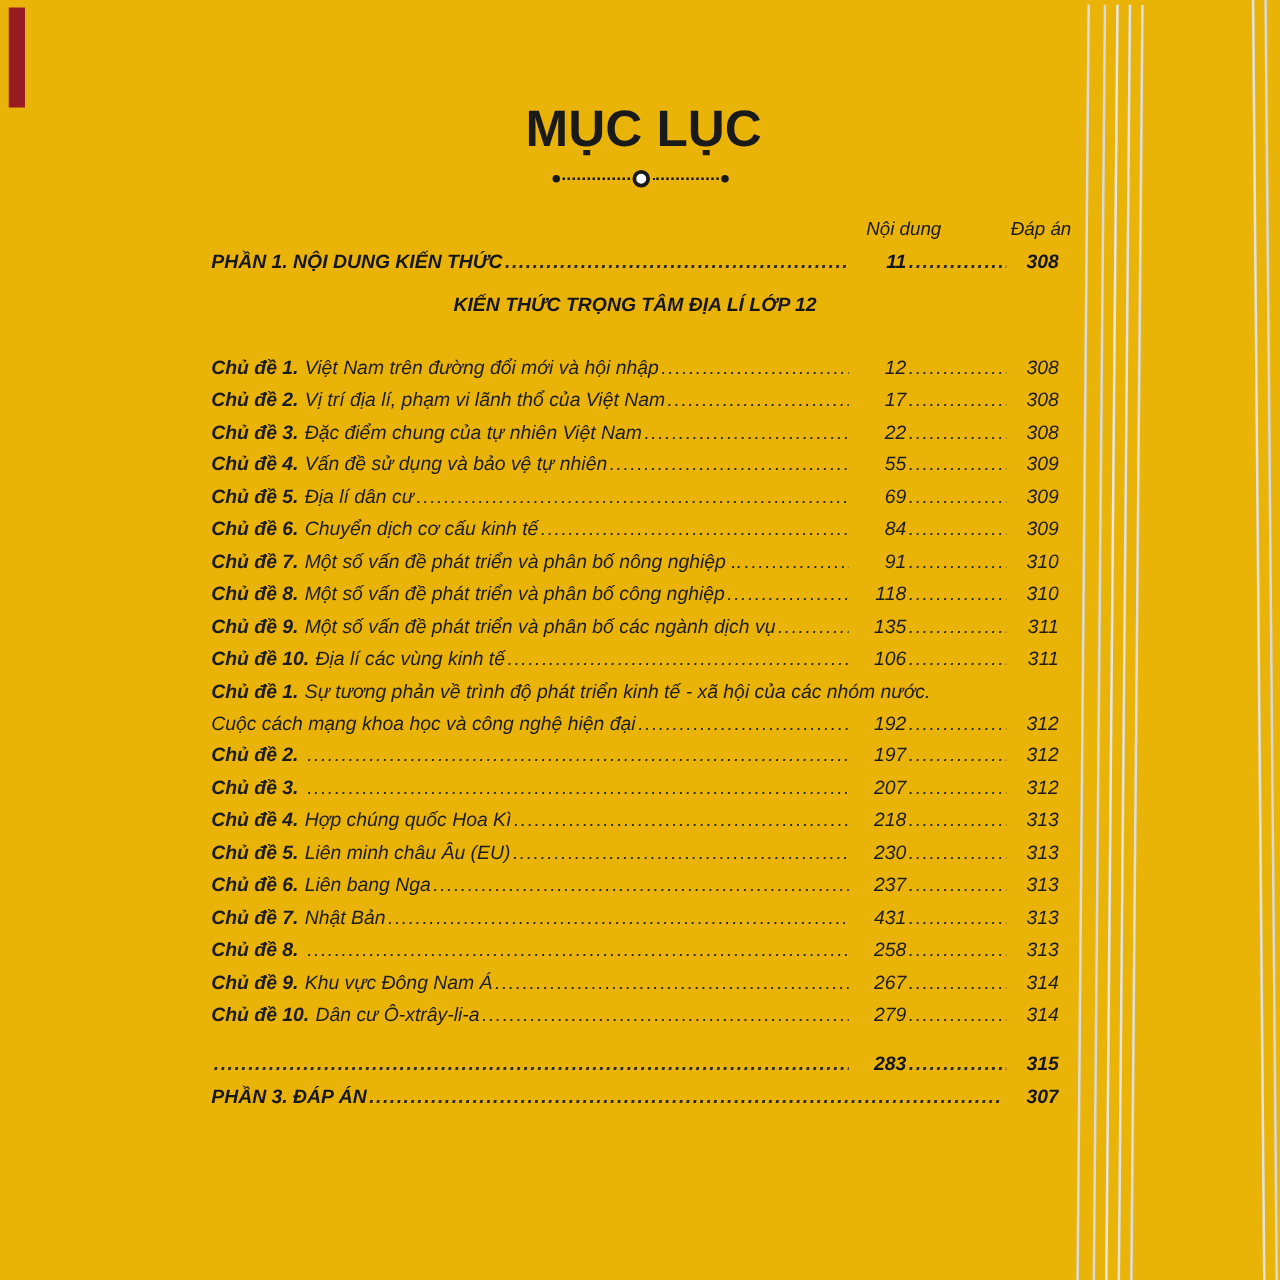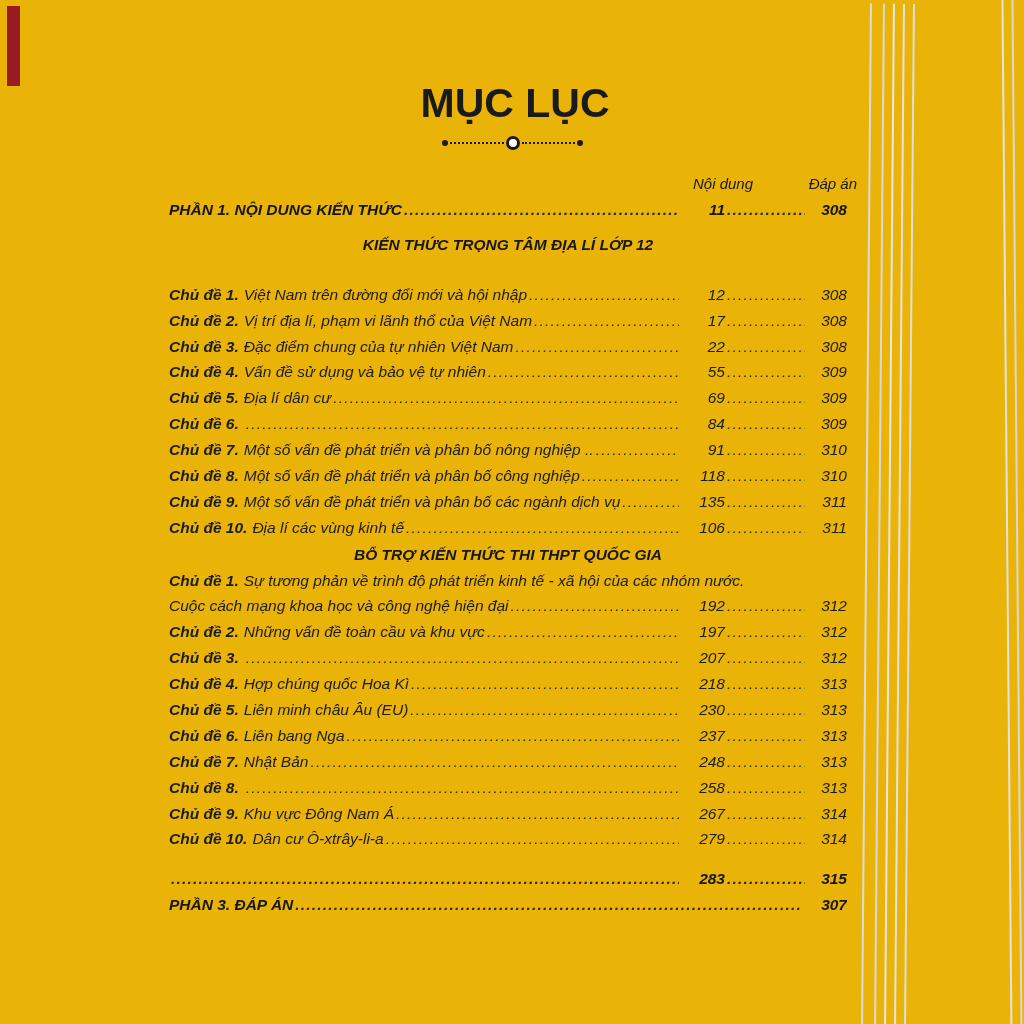--- a/index.html
+++ b/index.html
@@ -125,20 +125,21 @@
         <div class="toc-row item">
     <span class="prefix">Chủ đề 5.</span>
     <span class="text">Địa lí dân cư</span>
     <span class="dots">................................................................................................................................................................................................................................................................................................................................................................................................................</span>
     <span class="num1">69</span>
     <span class="dots2">................................................................................................................................................................................................................................................................................................................................................................................................................</span>
     <span class="num2">309</span>
   </div>
         <div class="toc-row item">
     <span class="prefix">Chủ đề 6.</span>
+    <span class="text">Chuyển dịch cơ cấu kinh tế</span>
     <span class="dots">................................................................................................................................................................................................................................................................................................................................................................................................................</span>
     <span class="num1">84</span>
     <span class="dots2">................................................................................................................................................................................................................................................................................................................................................................................................................</span>
     <span class="num2">309</span>
   </div>
         <div class="toc-row item">
     <span class="prefix">Chủ đề 7.</span>
     <span class="text">Một số vấn đề phát triển và phân bố nông nghiệp ..</span>
     <span class="dots">................................................................................................................................................................................................................................................................................................................................................................................................................</span>
     <span class="num1">91</span>
@@ -162,37 +163,35 @@
     <span class="num2">311</span>
   </div>
         <div class="toc-row item">
     <span class="prefix">Chủ đề 10.</span>
     <span class="text">Địa lí các vùng kinh tế</span>
     <span class="dots">................................................................................................................................................................................................................................................................................................................................................................................................................</span>
     <span class="num1">106</span>
     <span class="dots2">................................................................................................................................................................................................................................................................................................................................................................................................................</span>
     <span class="num2">311</span>
   </div>
-        <div class="toc-row heading" style="margin-top: 1px; margin-bottom: 0px;">BỔ TRỢ KIẾN THỨC THI THPT QUỐC GIA</div>
         <div class="toc-row item">
     <span class="prefix">Chủ đề 1.</span>
     <span class="text">Sự tương phản về trình độ phát triển kinh tế - xã hội của các nhóm nước.</span>
 
   </div>
         <div class="toc-row item">
 
     <span class="text">Cuộc cách mạng khoa học và công nghệ hiện đại</span>
     <span class="dots">................................................................................................................................................................................................................................................................................................................................................................................................................</span>
     <span class="num1">192</span>
     <span class="dots2">................................................................................................................................................................................................................................................................................................................................................................................................................</span>
     <span class="num2">312</span>
   </div>
         <div class="toc-row item">
     <span class="prefix">Chủ đề 2.</span>
-    <span class="text">Những vấn đề toàn cầu và khu vực</span>
     <span class="dots">................................................................................................................................................................................................................................................................................................................................................................................................................</span>
     <span class="num1">197</span>
     <span class="dots2">................................................................................................................................................................................................................................................................................................................................................................................................................</span>
     <span class="num2">312</span>
   </div>
         <div class="toc-row item">
     <span class="prefix">Chủ đề 3.</span>
     <span class="dots">................................................................................................................................................................................................................................................................................................................................................................................................................</span>
     <span class="num1">207</span>
     <span class="dots2">................................................................................................................................................................................................................................................................................................................................................................................................................</span>
@@ -219,21 +218,21 @@
     <span class="text">Liên bang Nga</span>
     <span class="dots">................................................................................................................................................................................................................................................................................................................................................................................................................</span>
     <span class="num1">237</span>
     <span class="dots2">................................................................................................................................................................................................................................................................................................................................................................................................................</span>
     <span class="num2">313</span>
   </div>
         <div class="toc-row item">
     <span class="prefix">Chủ đề 7.</span>
     <span class="text">Nhật Bản</span>
     <span class="dots">................................................................................................................................................................................................................................................................................................................................................................................................................</span>
-    <span class="num1">248</span>
+    <span class="num1">431</span>
     <span class="dots2">................................................................................................................................................................................................................................................................................................................................................................................................................</span>
     <span class="num2">313</span>
   </div>
         <div class="toc-row item">
     <span class="prefix">Chủ đề 8.</span>
     <span class="dots">................................................................................................................................................................................................................................................................................................................................................................................................................</span>
     <span class="num1">258</span>
     <span class="dots2">................................................................................................................................................................................................................................................................................................................................................................................................................</span>
     <span class="num2">313</span>
   </div>

